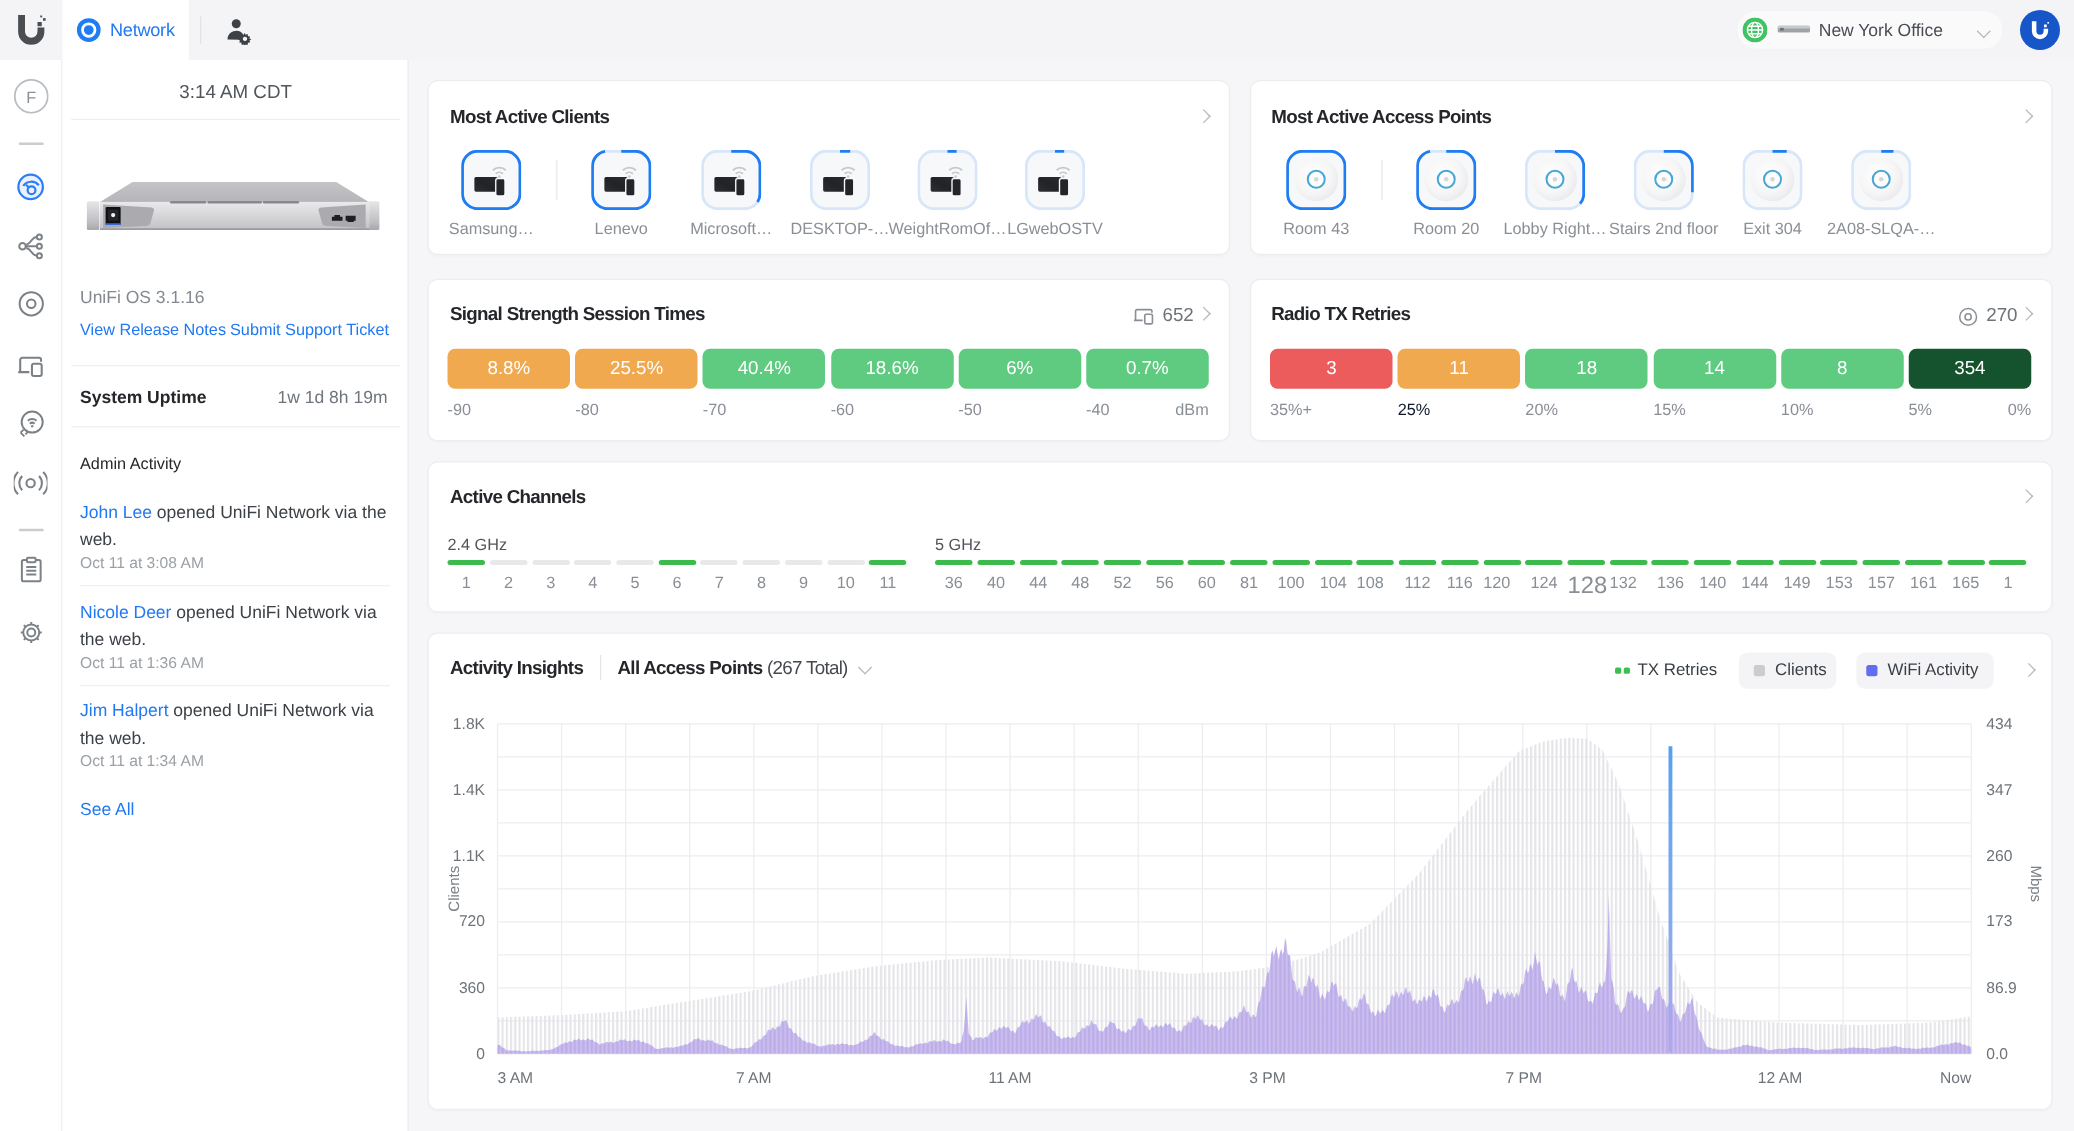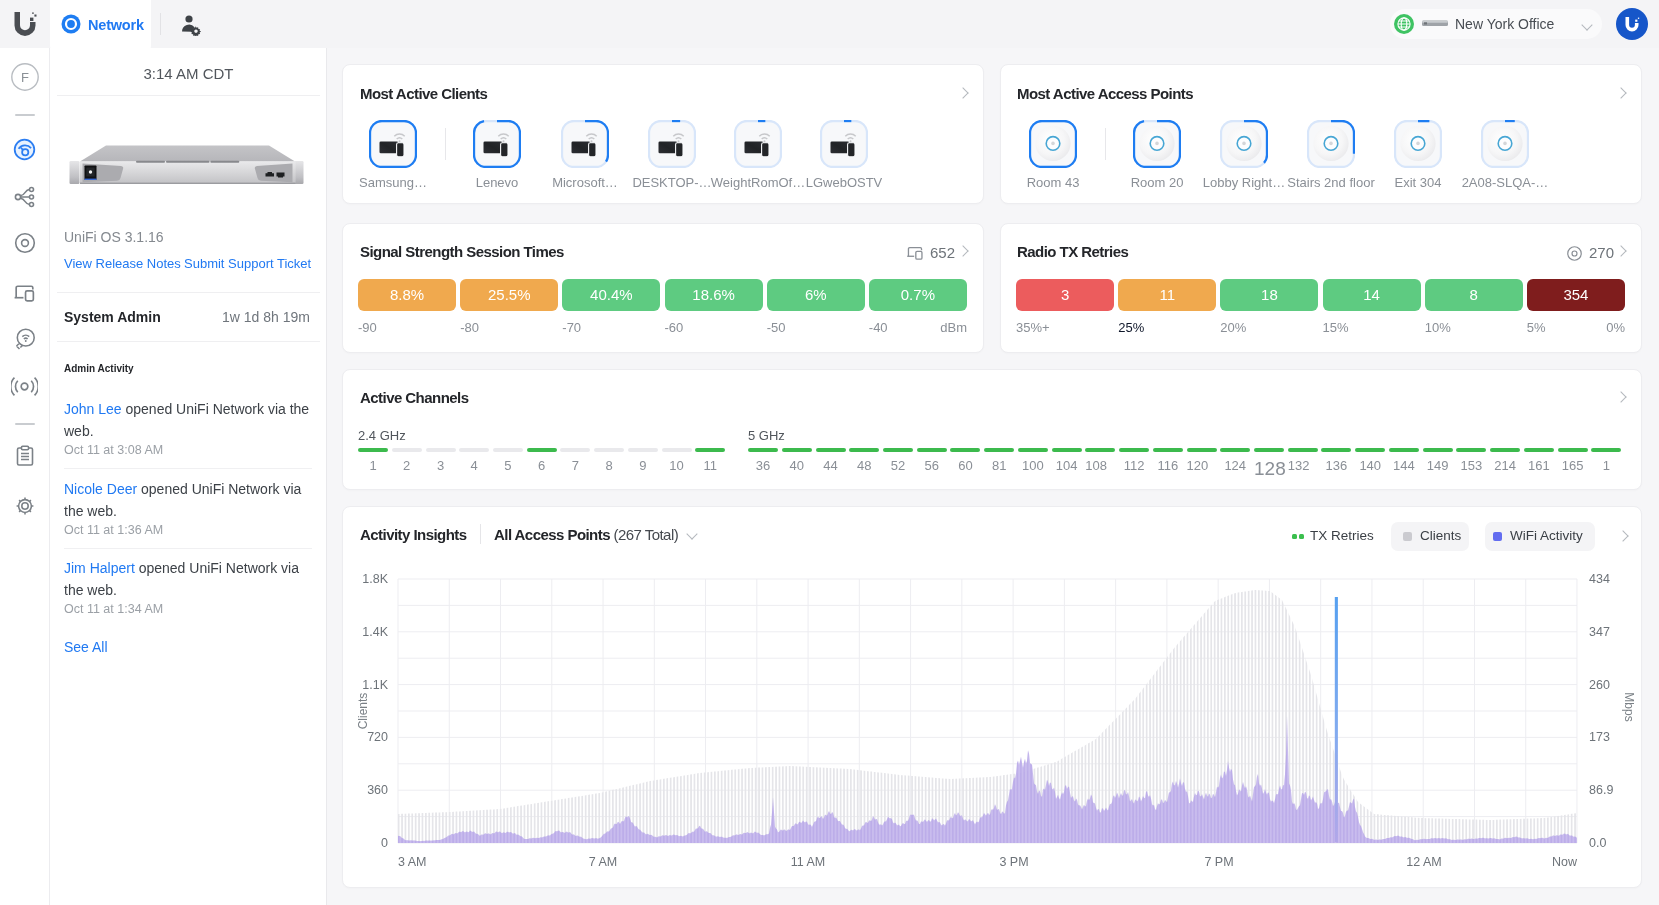--- a/index.html
+++ b/index.html
@@ -13,21 +13,21 @@
 <path d="M1.5 0 h5.5 v13.2 a5 5 0 0 0 10 0 V10 h5.5 v3.4 a10.5 10.5 0 0 1 -21 0 Z"></path>
 <rect x="17" y="5.6" width="3.4" height="3.4"></rect>
 <rect x="21.4" y="2.5" width="2.1" height="2.1"></rect>
 <rect x="19.2" y="0.4" width="1.5" height="1.5"></rect>
 </svg>
 <div style="position:absolute;left:50px;top:0;width:101px;height:56px;background:#fff;border-radius:0 0 10px 10px"></div>
 <svg style="position:absolute;left:61px;top:14px" width="20" height="20">
 <circle cx="10" cy="10" r="9.5" fill="#1e7df2"></circle>
     <circle cx="10" cy="10" r="5" fill="none" stroke="#fff" stroke-width="2.2"></circle>
   </svg>
-<div style="position:absolute;left:88px;top:16.5px;font-size:14.5px;font-weight:700;letter-spacing:-0.2px;color:#2079f2">Network</div>
+<div style="position:absolute;left:88px;top:16.5px;font-size:14.5px;font-weight:400;letter-spacing:-0.2px;color:#2079f2">Network</div>
 <div style="position:absolute;left:160px;top:13px;width:1px;height:22px;background:#e2e2e5"></div>
 <svg style="position:absolute;left:179px;top:13px" width="23" height="23" viewBox="0 0 23 23" fill="#3e4247">
 <circle cx="10" cy="6" r="3.6"></circle>
 <path d="M3 18.5 a7 7 0 0 1 12.5 -4.2 l-2.5 4.5 z"></path>
 <path d="M16.8 13.2 l0.7 1.5 1.6 -0.5 0.3 1.7 1.7 0.3 -0.5 1.6 1.5 0.8 -1.5 0.8 0.5 1.6 -1.7 0.3 -0.3 1.7 -1.6 -0.5 -0.7 1.5 -0.8 -1.5 -1.6 0.5 -0.3 -1.7 -1.7 -0.3 0.5 -1.6 -1.4 -0.8 1.4 -0.8 -0.5 -1.6 1.7 -0.3 0.3 -1.7 1.6 0.5 z M17 19.8 a1.7 1.7 0 1 0 -0.01 0 z" fill-rule="evenodd"></path>
 </svg>
 <div style="position:absolute;left:1390px;top:9px;width:212px;height:30px;background:#fafafb;border-radius:15px"></div>
 <svg style="position:absolute;left:1394px;top:14px" width="20" height="20">
 <circle cx="10" cy="10" r="10" fill="#3fc363"></circle>
 <g stroke="#fff" stroke-width="1.1" fill="none">
@@ -133,24 +133,24 @@
 <rect x="20.5" y="42.6" width="12" height="1.4" fill="#3a6ad4"></rect>
 <path d="M228.5 27.5 L193 30 Q190 30.5 191 33 L193.5 42 Q194 44.5 197 44.7 L228.5 46.3 Z" fill="#ababaf"></path>
 <path d="M201.5 40.5 v-3.2 h2 v-1.3 h4.5 v1.3 h2 v3.2 z" fill="#1d1f21"></path>
 <path d="M212.5 40.5 v-4 h8 v4 z M214 40.5 v1 h5 v-1 z" fill="#1d1f21"></path>
 <rect x="16" y="46.6" width="215.6" height="1.4" fill="#9b9ca0"></rect>
 </svg>
 <div style="position:absolute;left:64px;top:229px;font-size:14px;color:#84898f">UniFi OS 3.1.16</div>
 <div class="blue" style="position:absolute;left:64px;top:256px;font-size:13px">View Release Notes</div>
 <div class="blue" style="position:absolute;left:184px;top:256px;font-size:13px">Submit Support Ticket</div>
 <div style="position:absolute;left:57px;top:292px;width:263px;height:1px;background:#efeff1"></div>
-<div style="position:absolute;left:64px;top:309px;font-size:14px;font-weight:700;color:#24262a">System Admin</div>
+<div style="position:absolute;left:64px;top:309px;font-size:14px;font-weight:700;color:#24262a">System Uptime</div>
 <div style="position:absolute;left:180px;top:309px;width:130px;text-align:right;font-size:14px;color:#6f757c">1w 1d 8h 19m</div>
 <div style="position:absolute;left:57px;top:341px;width:263px;height:1px;background:#efeff1"></div>
-<div style="position:absolute;left:64px;top:363px;font-size:10px;font-weight:700;color:#24262a">Admin Activity</div>
+<div style="position:absolute;left:64px;top:363px;font-size:13px;font-weight:400;color:#24262a">Admin Activity</div>
 <div style="position:absolute;left:64px;top:399px;width:248px;font-size:14px;line-height:21.5px;color:#3c4147">
 <span class="blue">John Lee</span> opened UniFi Network via the<br>web.</div>
 <div style="position:absolute;left:64px;top:443px;font-size:12.5px;color:#9ba0a6">Oct 11 at 3:08 AM</div>
 <div style="position:absolute;left:64px;top:468px;width:248px;height:1px;background:#f0f0f2"></div>
 <div style="position:absolute;left:64px;top:479px;width:248px;font-size:14px;line-height:21.5px;color:#3c4147">
 <span class="blue">Nicole Deer</span> opened UniFi Network via<br>the web.</div>
 <div style="position:absolute;left:64px;top:523px;font-size:12.5px;color:#9ba0a6">Oct 11 at 1:36 AM</div>
 <div style="position:absolute;left:64px;top:548px;width:248px;height:1px;background:#f0f0f2"></div>
 <div style="position:absolute;left:64px;top:558px;width:248px;font-size:14px;line-height:21.5px;color:#3c4147">
 <span class="blue">Jim Halpert</span> opened UniFi Network via<br>the web.</div>
@@ -305,21 +305,21 @@
 <circle cx="12" cy="12" r="9.5"></circle>
     <circle cx="12" cy="12" r="3.5"></circle>
   </svg>
 <div style="position:absolute;left:1589px;top:244px;font-size:15px;color:#6d7379">270</div>
 <div class="chev" style="left:1617px;top:247px"></div>
 <div style="position:absolute;left:1016.0px;top:279px;width:98.2px;height:32px;border-radius:6px;background:#ec5c5d;color:#fff;font-size:15px;line-height:32px;text-align:center">3</div>
 <div style="position:absolute;left:1118.2px;top:279px;width:98.2px;height:32px;border-radius:6px;background:#f0a94e;color:#fff;font-size:15px;line-height:32px;text-align:center">11</div>
 <div style="position:absolute;left:1220.3px;top:279px;width:98.2px;height:32px;border-radius:6px;background:#5ecb81;color:#fff;font-size:15px;line-height:32px;text-align:center">18</div>
 <div style="position:absolute;left:1322.5px;top:279px;width:98.2px;height:32px;border-radius:6px;background:#5ecb81;color:#fff;font-size:15px;line-height:32px;text-align:center">14</div>
 <div style="position:absolute;left:1424.7px;top:279px;width:98.2px;height:32px;border-radius:6px;background:#5ecb81;color:#fff;font-size:15px;line-height:32px;text-align:center">8</div>
-<div style="position:absolute;left:1526.8px;top:279px;width:98.2px;height:32px;border-radius:6px;background:#7f1d1d;color:#fff;font-size:15px;line-height:32px;text-align:center">354</div>
+<div style="position:absolute;left:1526.8px;top:279px;width:98.2px;height:32px;border-radius:6px;background:#14532d;color:#fff;font-size:15px;line-height:32px;text-align:center">354</div>
 <div style="position:absolute;left:1016.0px;top:320px;font-size:13px;color:#8a8f96">35%+</div>
 <div style="position:absolute;left:1118.2px;top:320px;font-size:13px;color:#0f172a">25%</div>
 <div style="position:absolute;left:1220.3px;top:320px;font-size:13px;color:#8a8f96">20%</div>
 <div style="position:absolute;left:1322.5px;top:320px;font-size:13px;color:#8a8f96">15%</div>
 <div style="position:absolute;left:1424.7px;top:320px;font-size:13px;color:#8a8f96">10%</div>
 <div style="position:absolute;left:1526.8px;top:320px;font-size:13px;color:#8a8f96">5%</div>
 <div style="position:absolute;left:1565.0px;top:320px;width:60px;text-align:right;font-size:13px;color:#8a8f96">0%</div>
 <div class="card" style="left:342px;top:369px;width:1300px;height:121px"></div>
 <div class="ctitle" style="left:360px;top:389px">Active Channels</div>
 <div class="chev" style="left:1617px;top:393px"></div>
@@ -385,21 +385,21 @@
 <div style="position:absolute;left:1321.4px;top:458px;width:30.1px;text-align:center;font-size:13px;color:#8a8f96">136</div>
 <div style="position:absolute;left:1355.2px;top:448px;width:30.1px;height:4px;border-radius:2px;background:#3cba4d"></div>
 <div style="position:absolute;left:1355.2px;top:458px;width:30.1px;text-align:center;font-size:13px;color:#8a8f96">140</div>
 <div style="position:absolute;left:1388.9px;top:448px;width:30.1px;height:4px;border-radius:2px;background:#3cba4d"></div>
 <div style="position:absolute;left:1388.9px;top:458px;width:30.1px;text-align:center;font-size:13px;color:#8a8f96">144</div>
 <div style="position:absolute;left:1422.6px;top:448px;width:30.1px;height:4px;border-radius:2px;background:#3cba4d"></div>
 <div style="position:absolute;left:1422.6px;top:458px;width:30.1px;text-align:center;font-size:13px;color:#8a8f96">149</div>
 <div style="position:absolute;left:1456.3px;top:448px;width:30.1px;height:4px;border-radius:2px;background:#3cba4d"></div>
 <div style="position:absolute;left:1456.3px;top:458px;width:30.1px;text-align:center;font-size:13px;color:#8a8f96">153</div>
 <div style="position:absolute;left:1490.1px;top:448px;width:30.1px;height:4px;border-radius:2px;background:#3cba4d"></div>
-<div style="position:absolute;left:1490.1px;top:458px;width:30.1px;text-align:center;font-size:13px;color:#8a8f96">214</div>
+<div style="position:absolute;left:1490.1px;top:458px;width:30.1px;text-align:center;font-size:13px;color:#8a8f96">157</div>
 <div style="position:absolute;left:1523.8px;top:448px;width:30.1px;height:4px;border-radius:2px;background:#3cba4d"></div>
 <div style="position:absolute;left:1523.8px;top:458px;width:30.1px;text-align:center;font-size:13px;color:#8a8f96">161</div>
 <div style="position:absolute;left:1557.5px;top:448px;width:30.1px;height:4px;border-radius:2px;background:#3cba4d"></div>
 <div style="position:absolute;left:1557.5px;top:458px;width:30.1px;text-align:center;font-size:13px;color:#8a8f96">165</div>
 <div style="position:absolute;left:1591.3px;top:448px;width:30.1px;height:4px;border-radius:2px;background:#3cba4d"></div>
 <div style="position:absolute;left:1591.3px;top:458px;width:30.1px;text-align:center;font-size:13px;color:#8a8f96">1</div>
 <div class="card" style="left:342px;top:506px;width:1300px;height:382px"></div>
 <div class="ctitle" style="left:360px;top:526px">Activity Insights</div>
 <div style="position:absolute;left:480px;top:524px;width:1px;height:20px;background:#e5e5e8"></div>
 <div class="ctitle" style="left:494px;top:526px">All Access Points <span style="font-weight:400;color:#45494f">(267 Total)</span></div>

